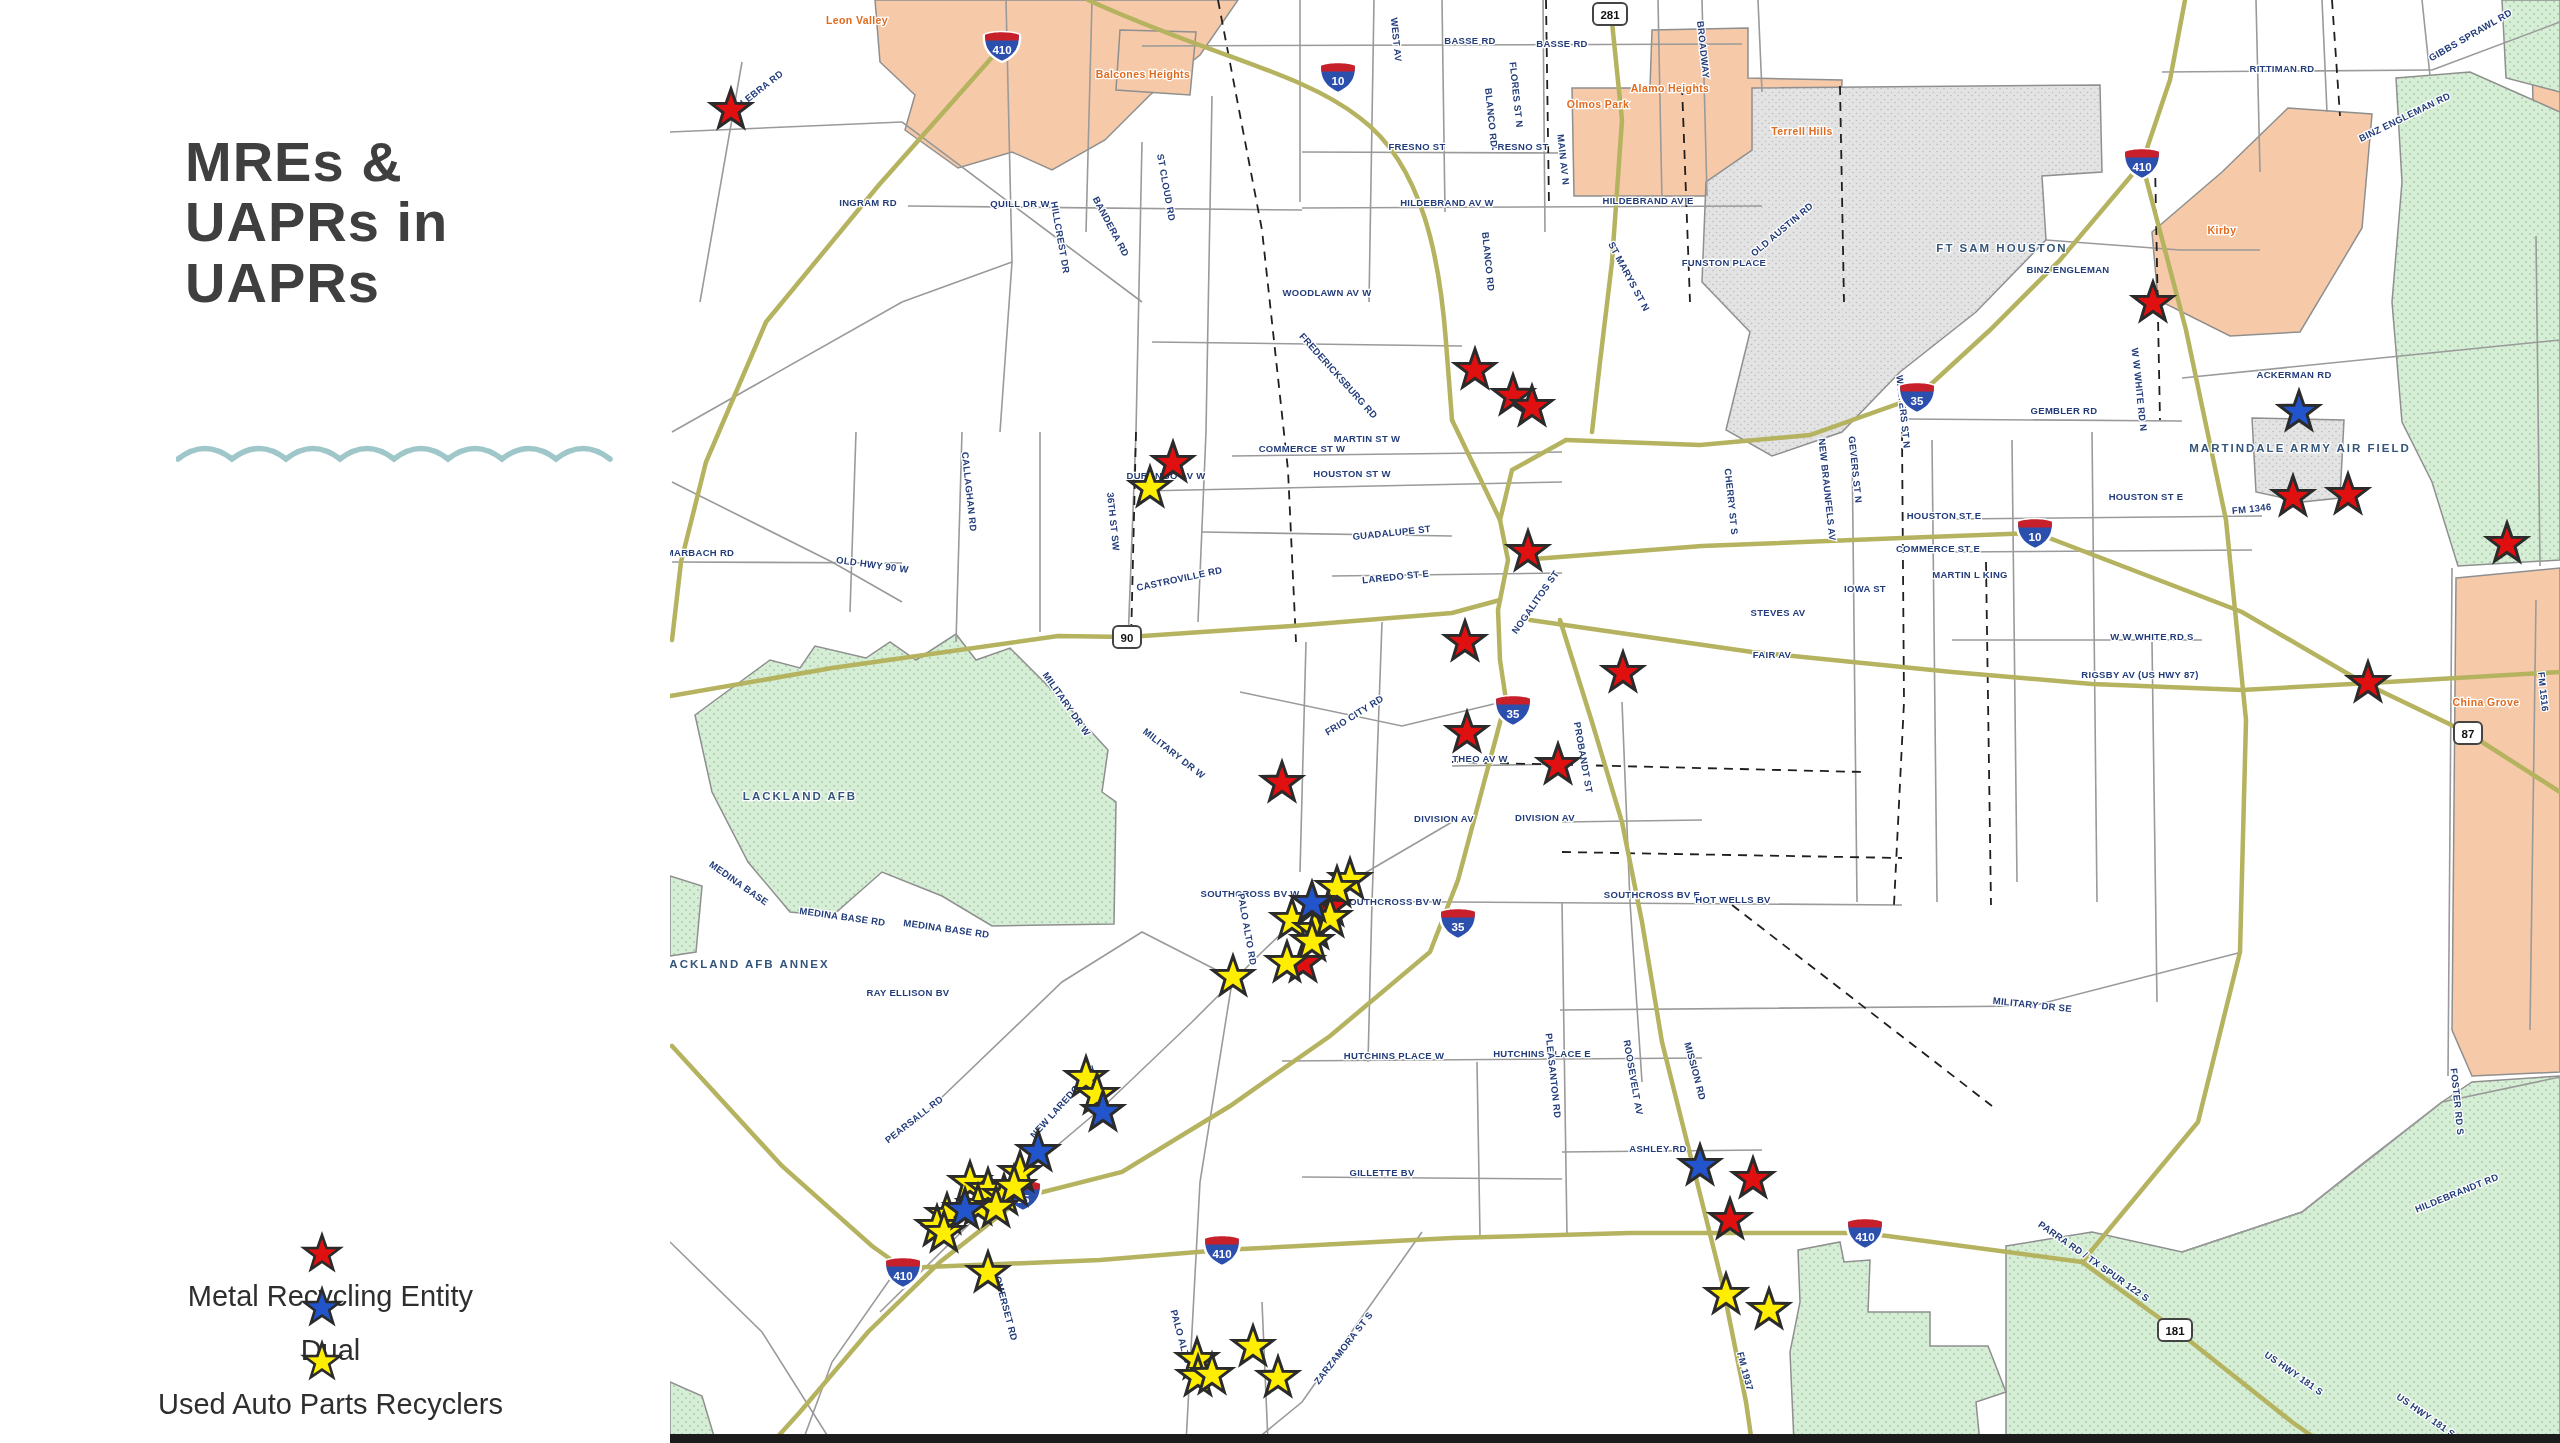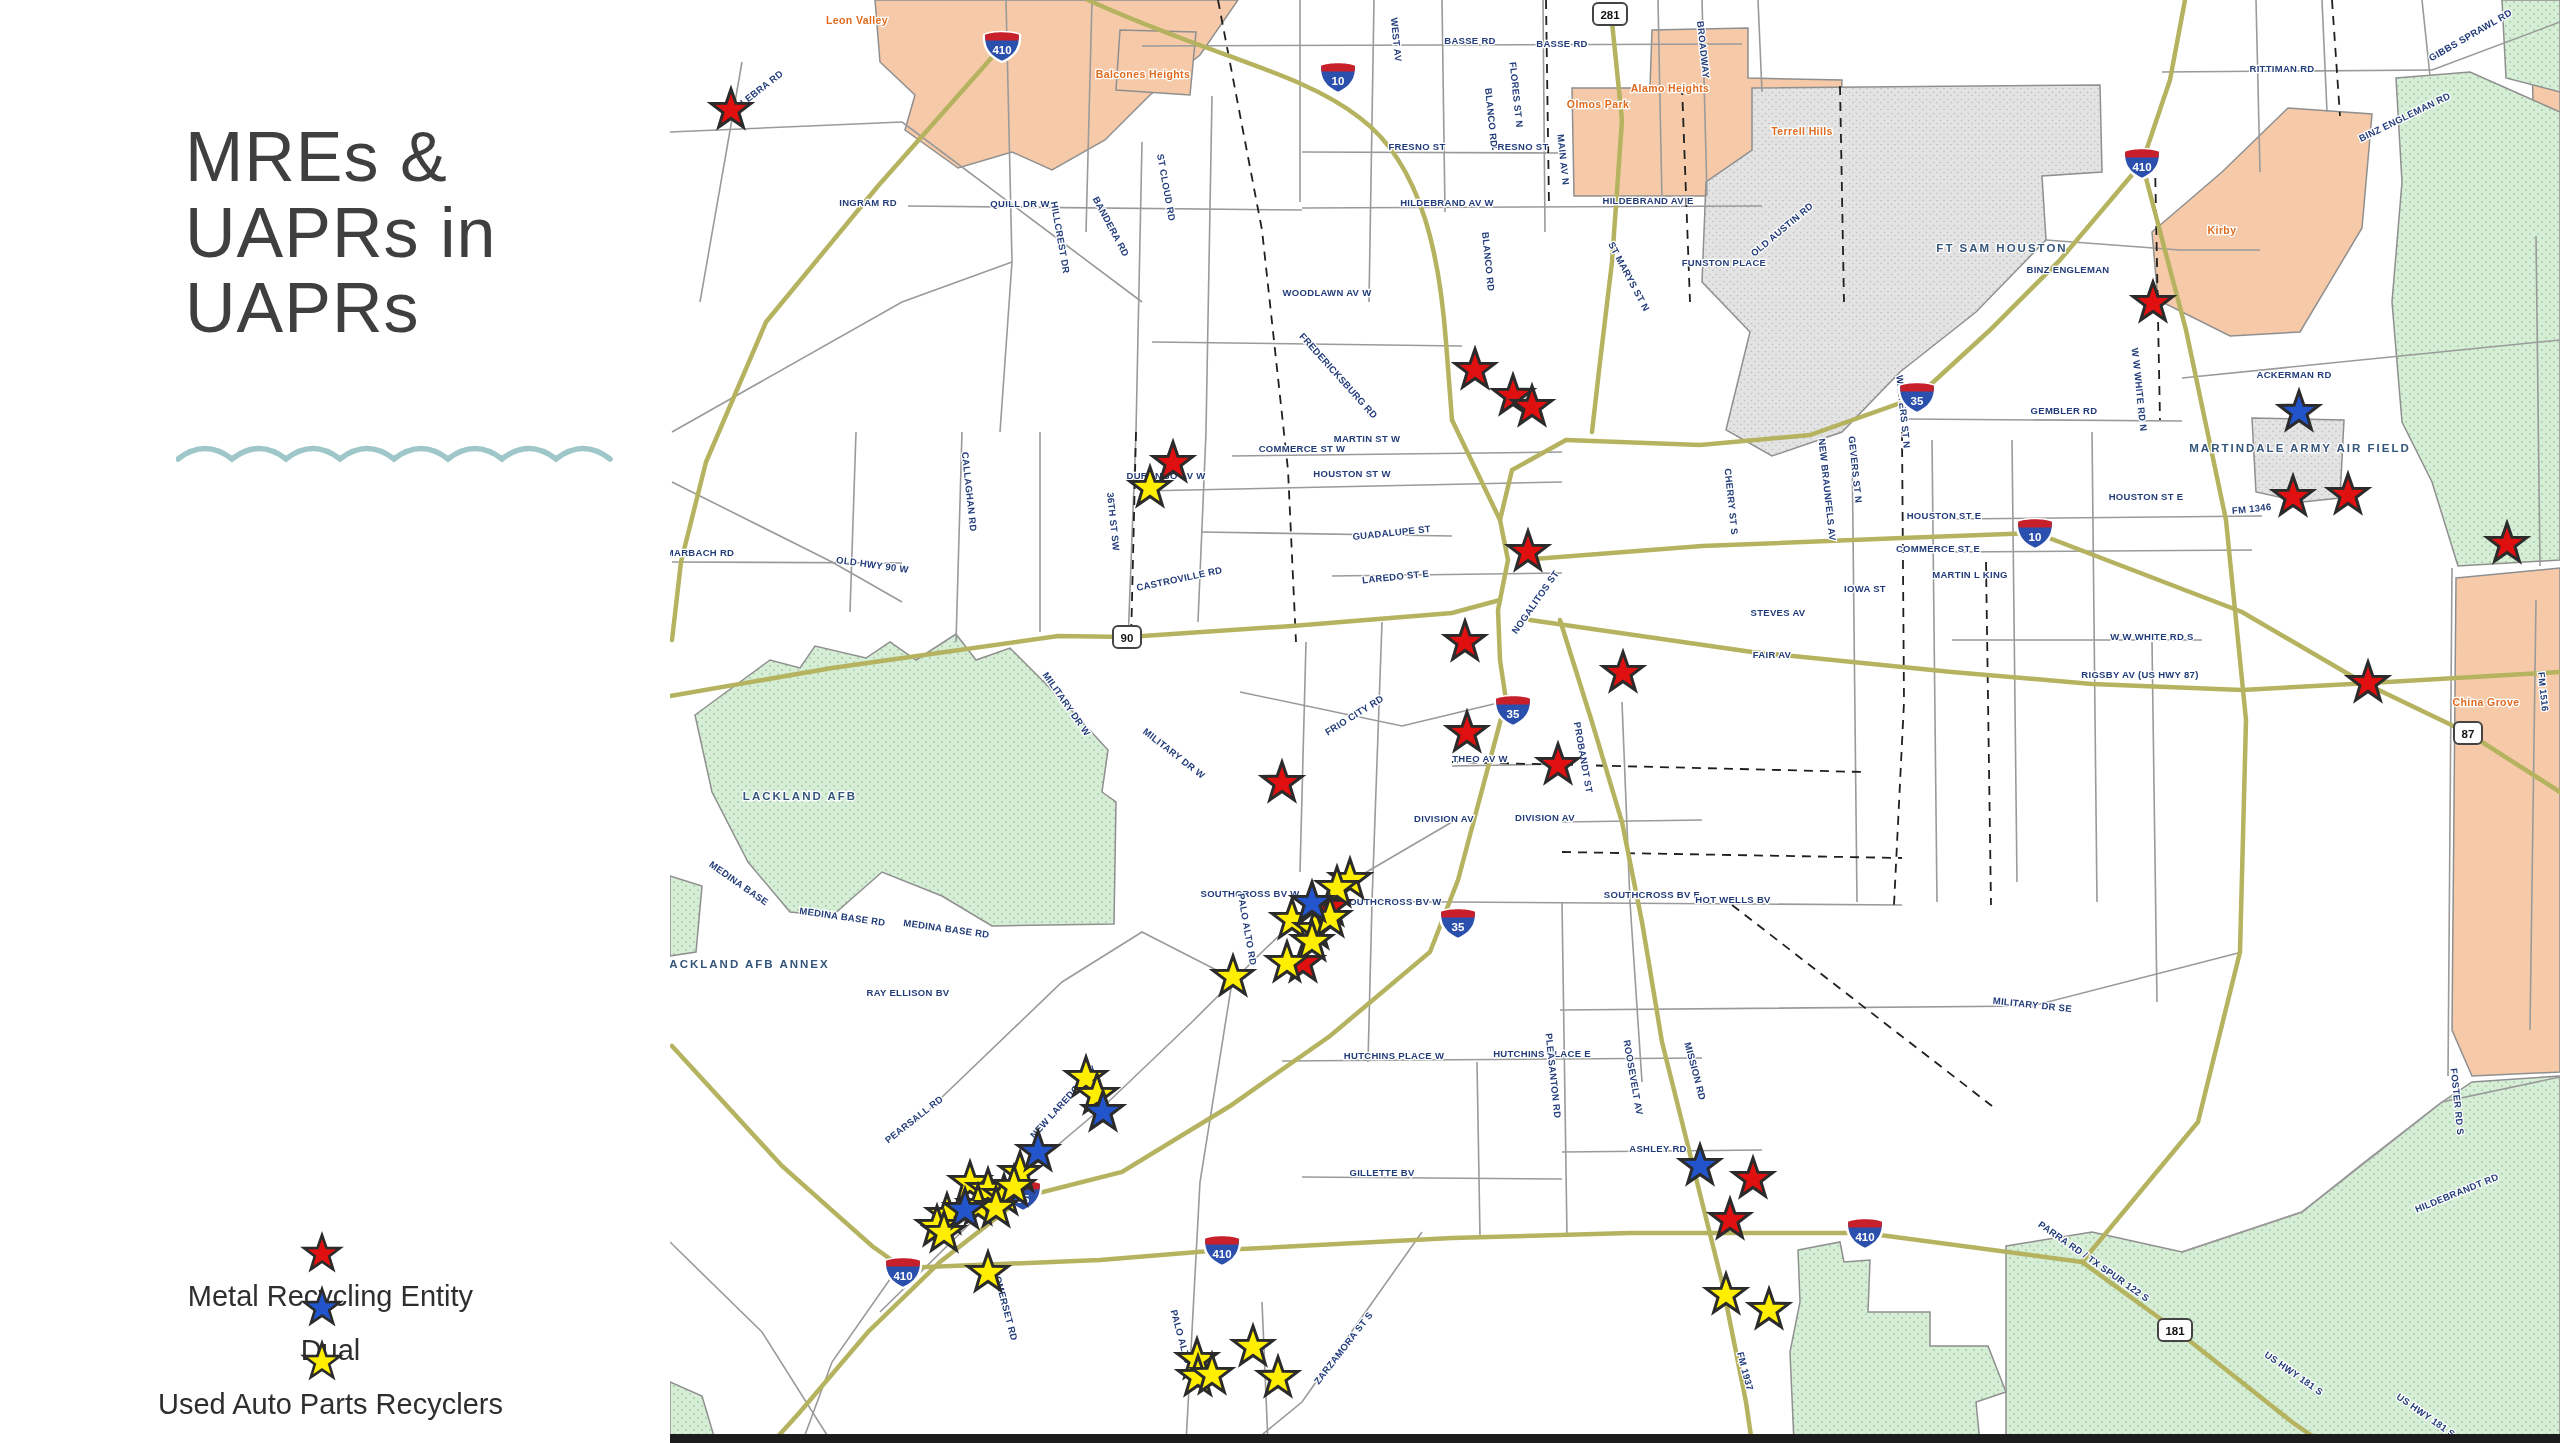--- a/index.html
+++ b/index.html
@@ -1,19 +1,19 @@
 <!DOCTYPE html>
 <html><head>
 <meta charset="utf-8">
 <style>
   html,body{margin:0;padding:0;background:#fff;}
   .slide{position:relative;width:2560px;height:1443px;background:#ffffff;overflow:hidden;
          font-family:"Liberation Sans", sans-serif;}
   .left-panel{position:absolute;left:0;top:0;width:670px;height:1443px;background:#ffffff;}
-  .title{position:absolute;left:185px;top:120px;font-weight:normal;font-size:70px;line-height:1.08;
+  .title{position:absolute;left:185px;top:132px;font-weight:bold;font-size:56px;line-height:1.08;
          letter-spacing:1px;color:#3f3f3f;}
   .title span{display:block;}
   .squiggle{position:absolute;left:176px;top:442px;}
   .legend{position:absolute;left:142px;top:1230px;}
   .legend-row{display:flex;align-items:center;height:54px;flex-direction:column;}
   .legend-row .lbl{margin-left:16px;font-size:29px;color:#2e2e2e;}
   .map-wrap{position:absolute;left:670px;top:0;width:1890px;height:1443px;background:#fff;}
   svg text{font-family:"Liberation Sans", sans-serif;}
 </style>
 </head>

